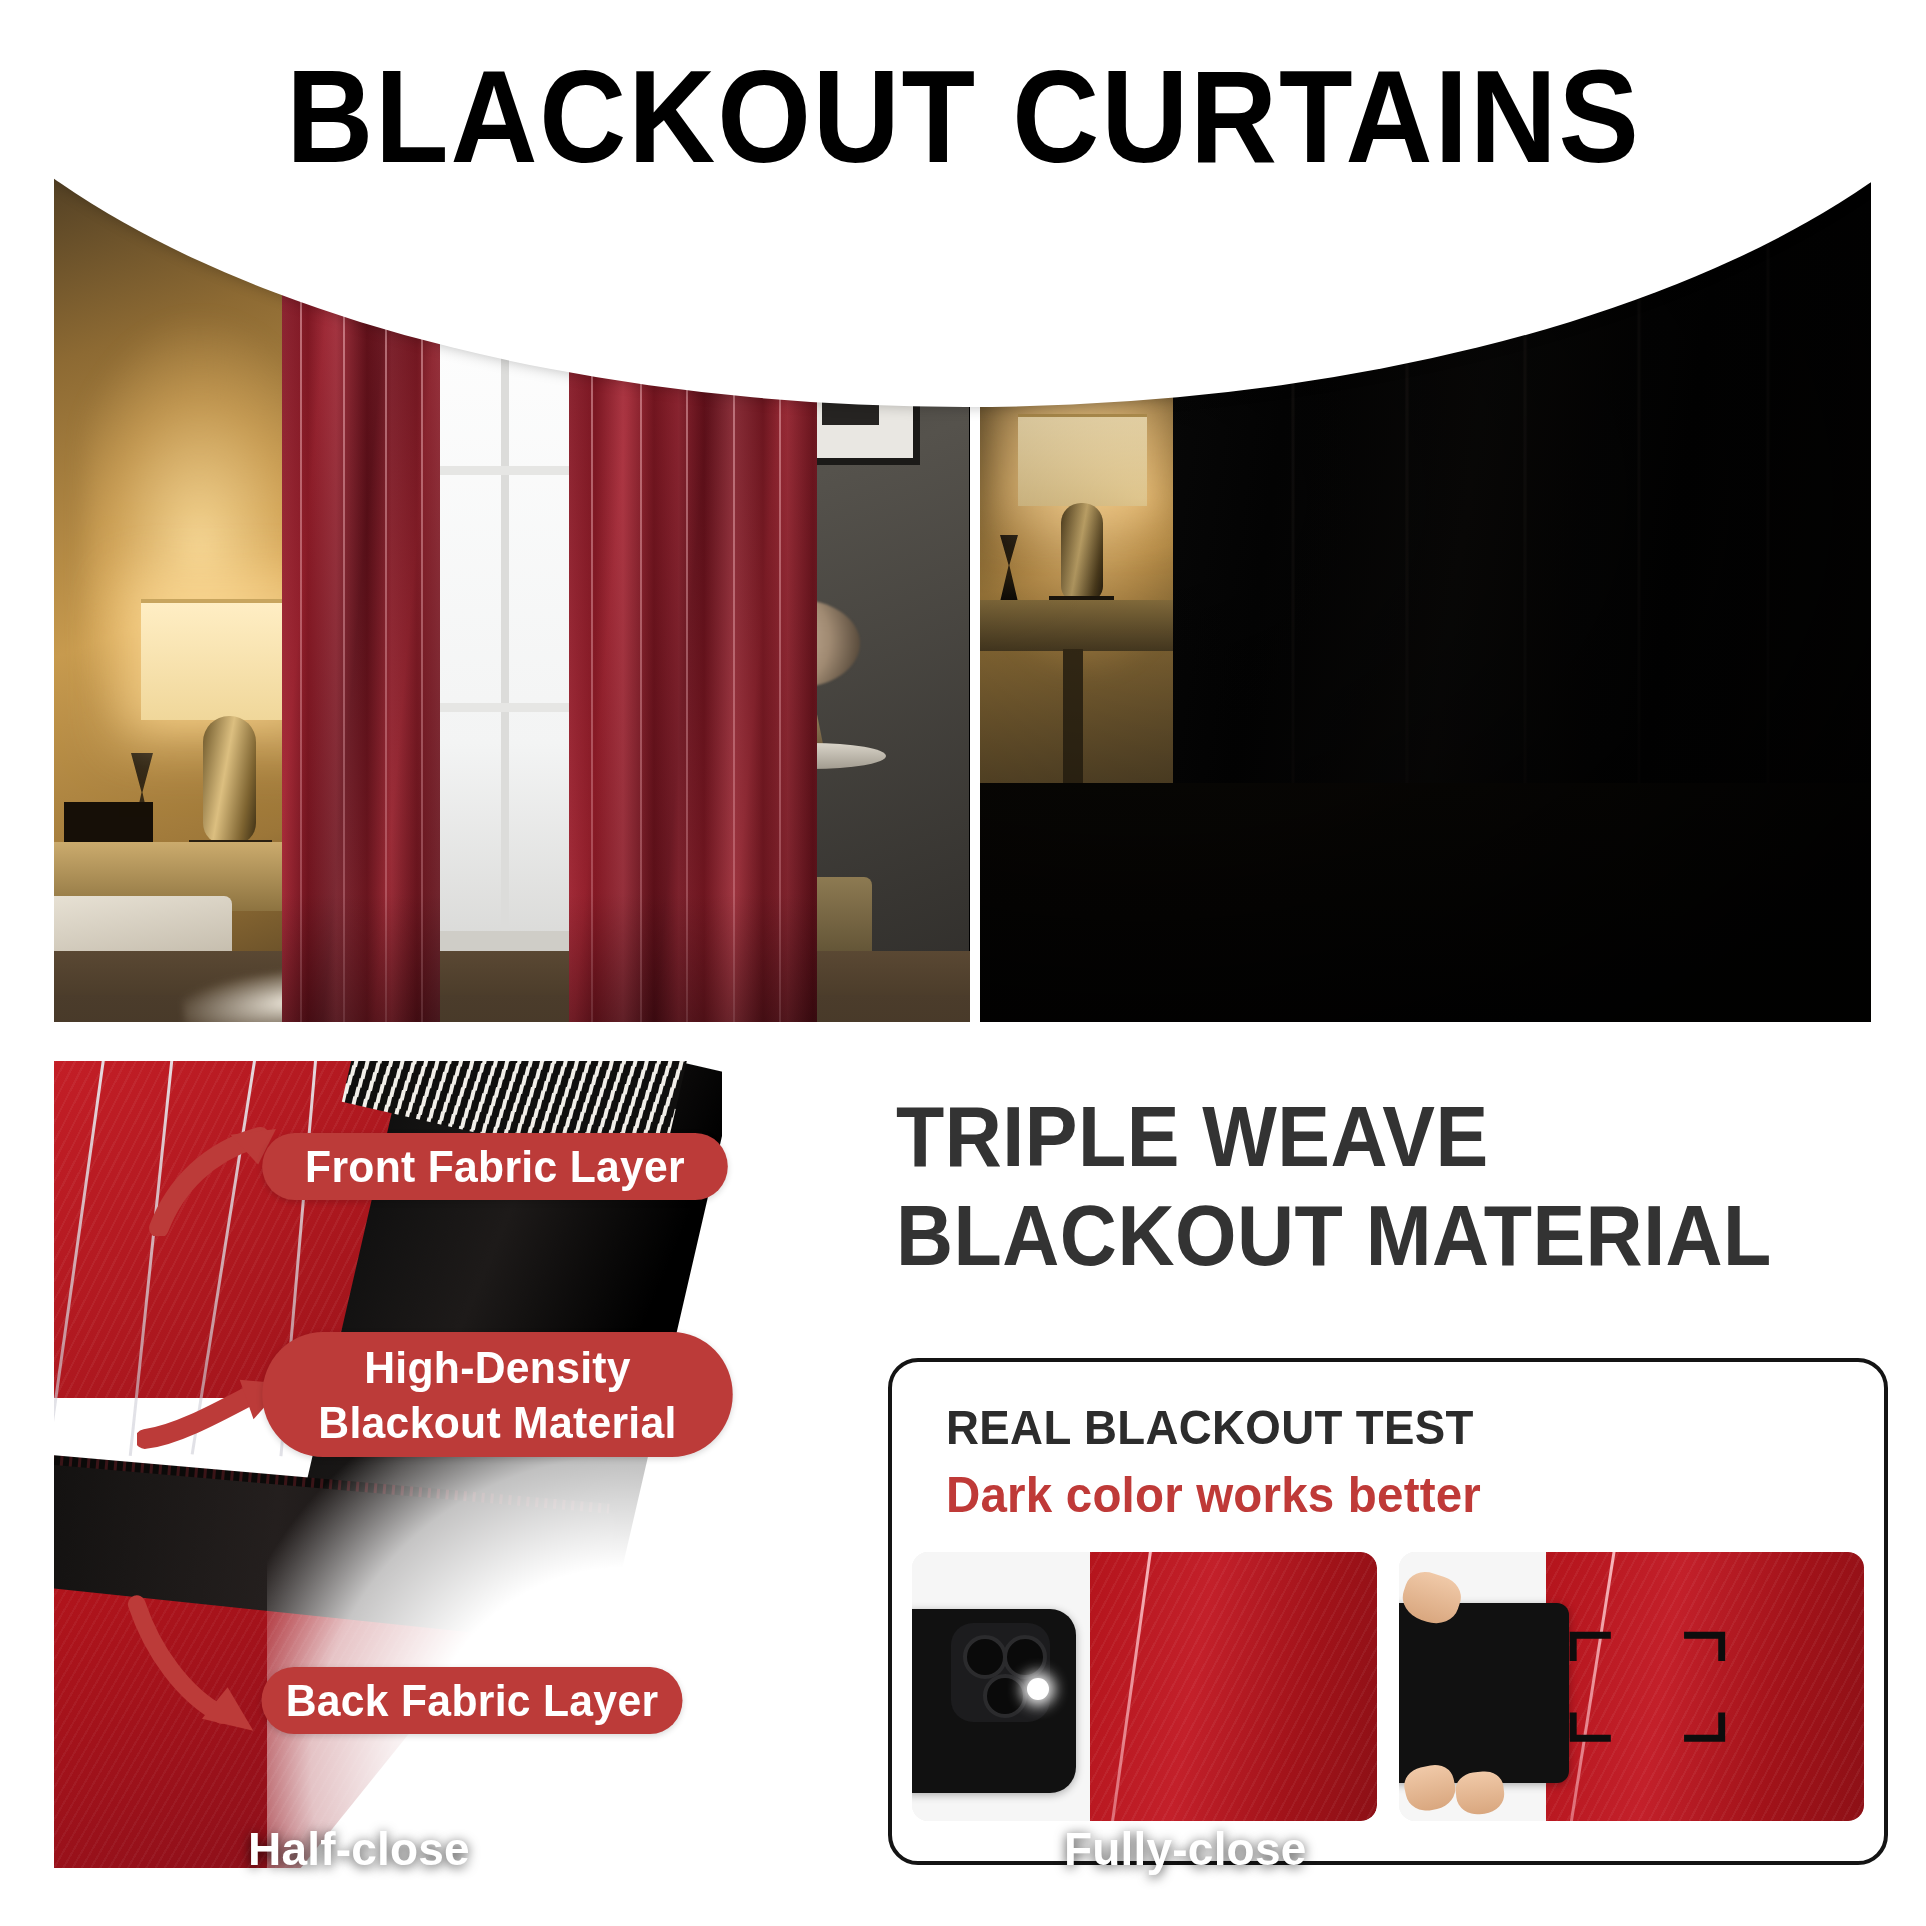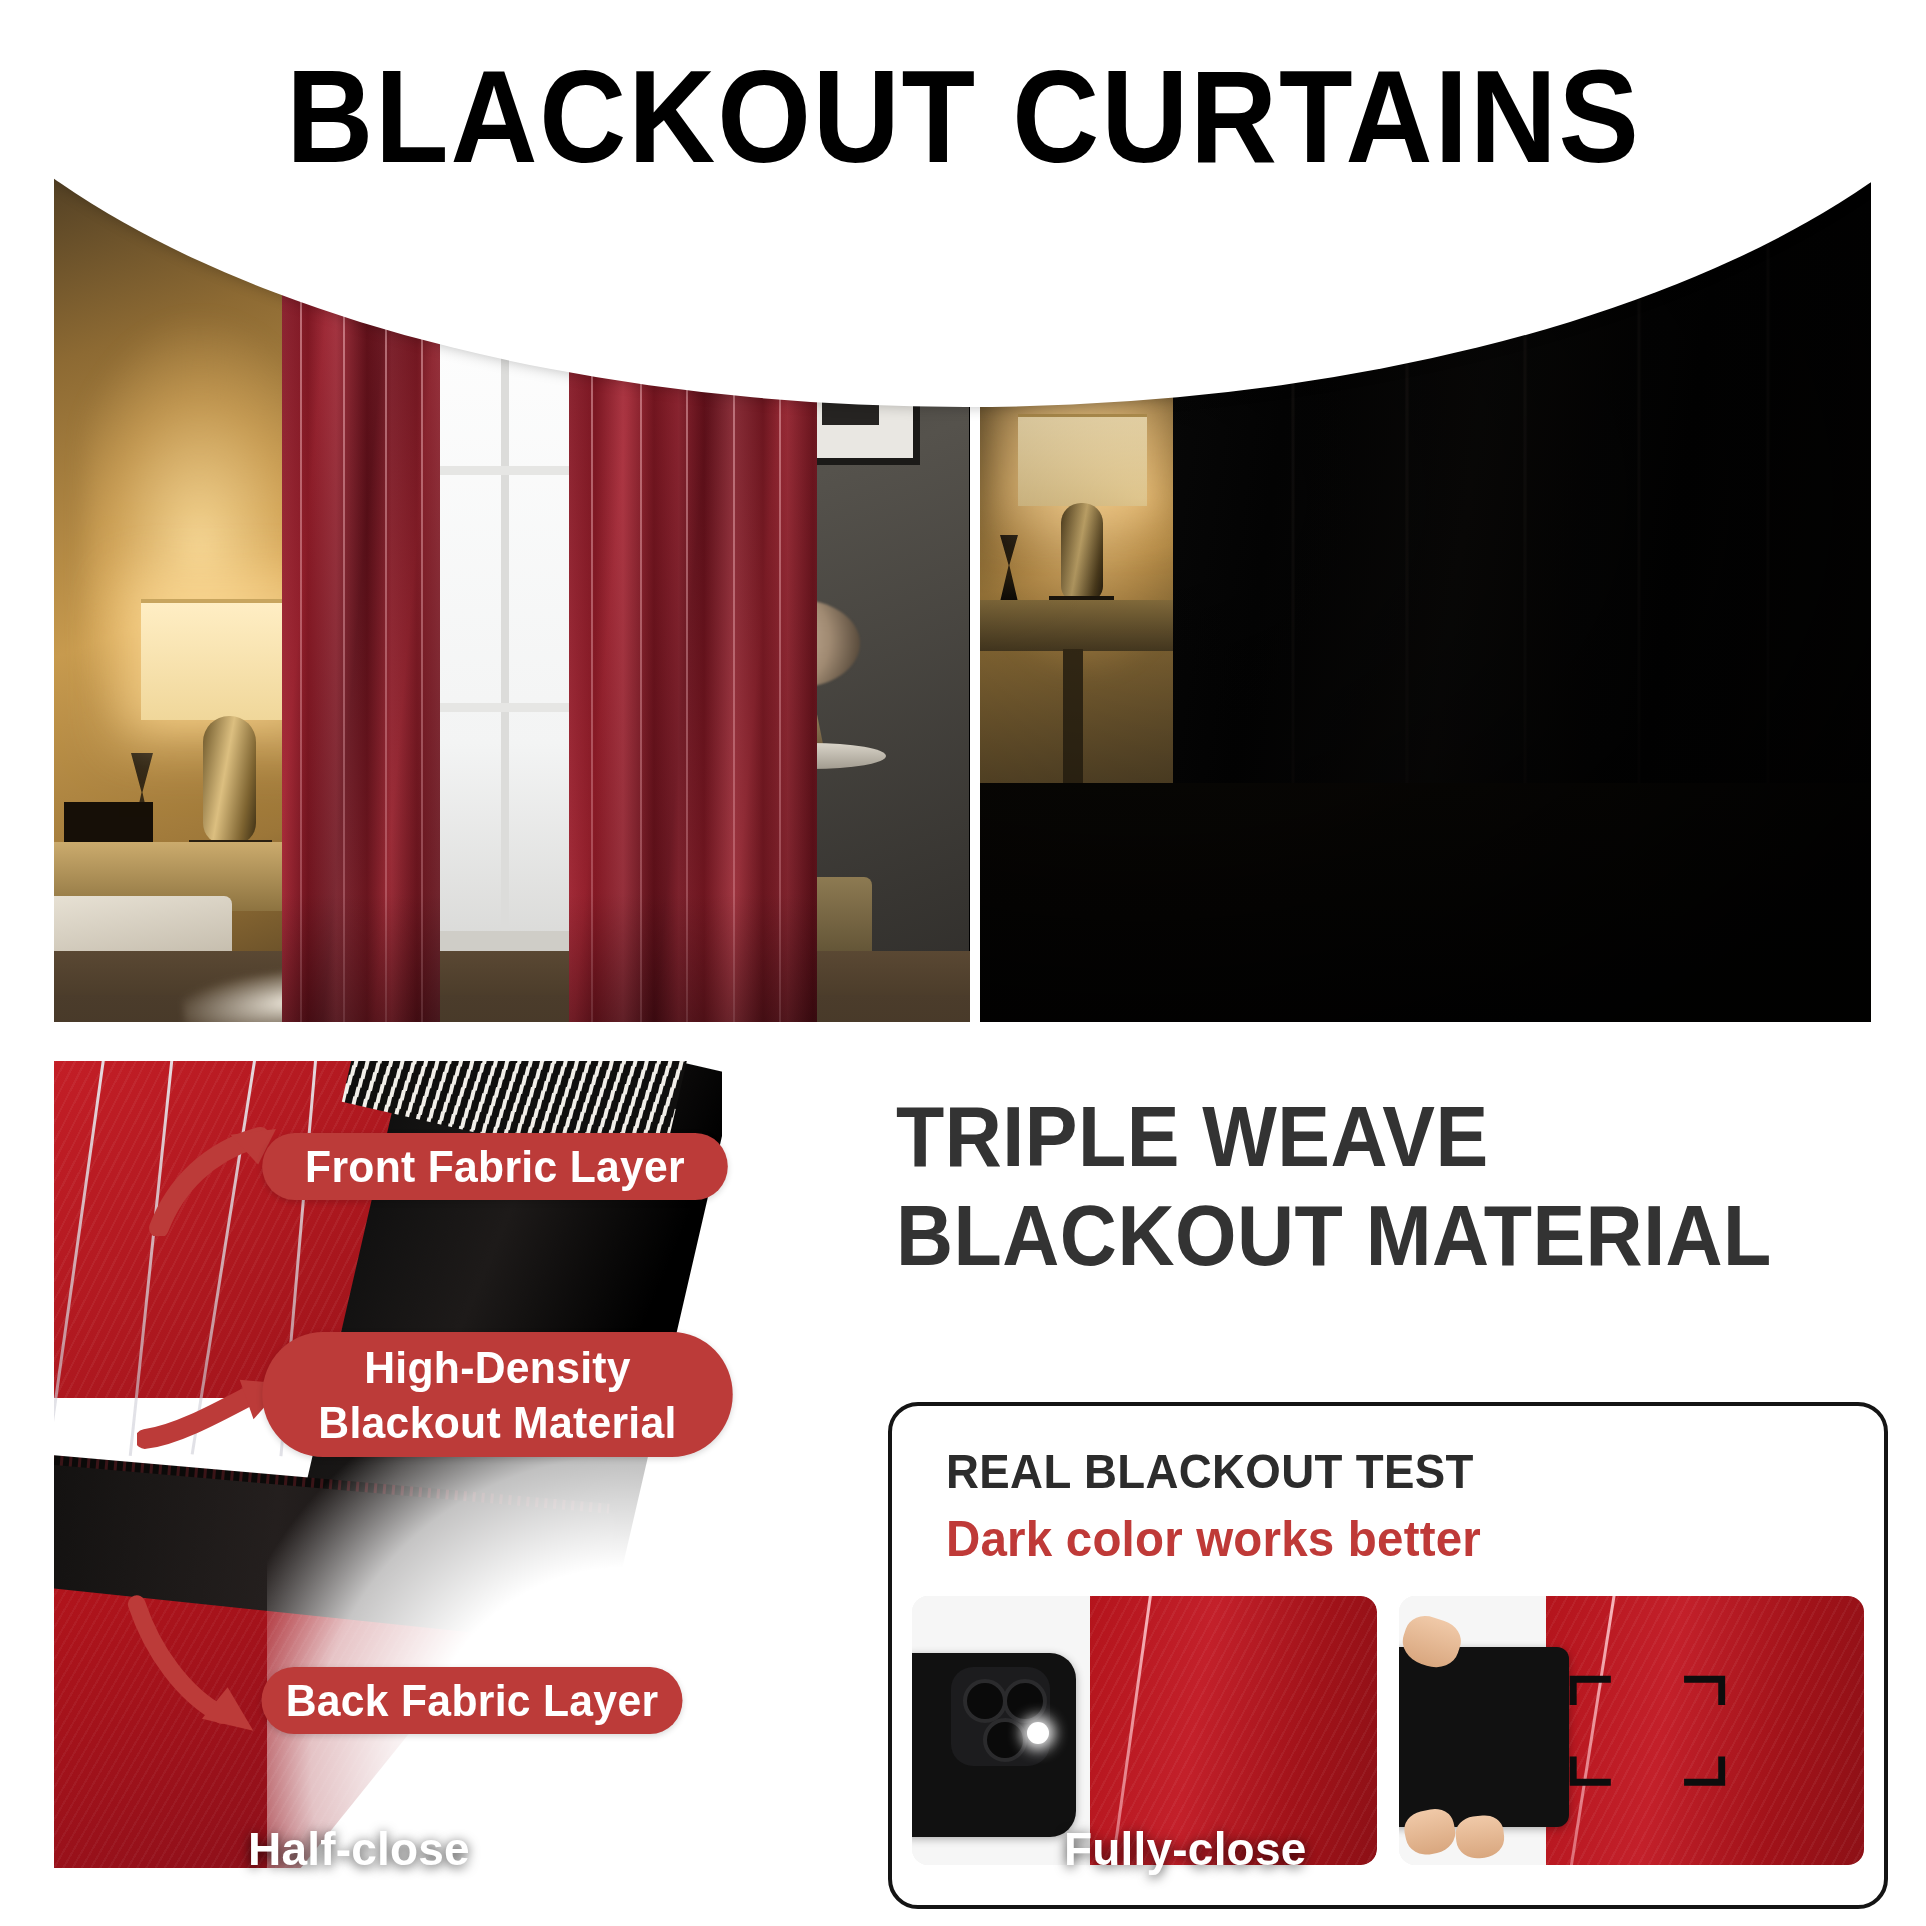--- a/index.html
+++ b/index.html
@@ -325,21 +325,20 @@
   }
   #headline .l2{display:block;}
 
   #testBox{
     position:absolute;left:888px;top:1358px;width:1000px;height:507px;
     border:4px solid #141414;
     border-radius:30px;
     background:#ffffff;
     box-sizing:border-box;
     overflow:hidden;
-    margin-top:44px;
   }
   #testTitle{
     position:absolute;left:54px;top:38px;
     font-size:48px;font-weight:bold;color:#2c2c2c;letter-spacing:0.4px;
     transform:scaleX(.95);transform-origin:left center;
   }
   #testSub{
     position:absolute;left:54px;top:104px;
     font-size:50px;font-weight:bold;color:#bf3a38;letter-spacing:0.2px;
     transform:scaleX(.95);transform-origin:left center;

